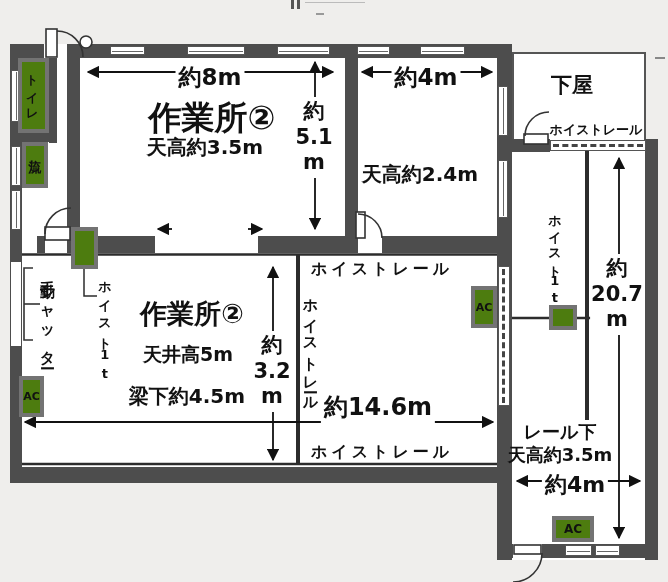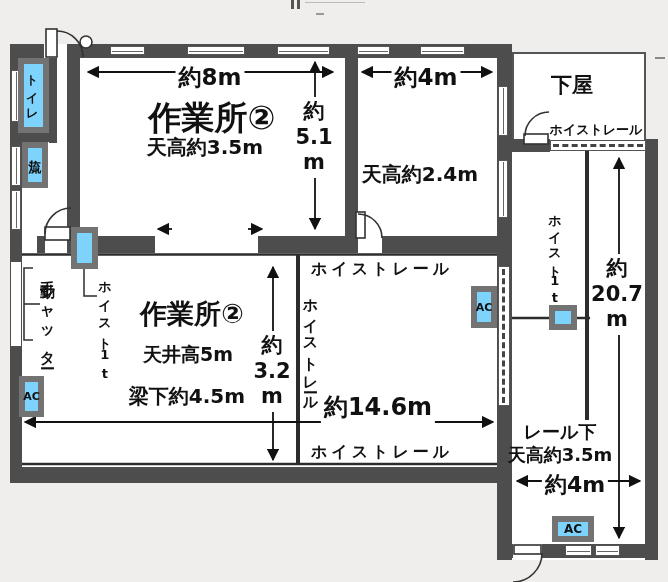--- a/index.html
+++ b/index.html
@@ -9,21 +9,21 @@
   .wall{position:absolute;background:#4d4d4d;}
   .gap{position:absolute;background:#ffffff;}
   .winh{position:absolute;height:9px;background:#fff;border:1px solid #555;box-sizing:border-box;}
   .winh::after{content:"";position:absolute;left:1px;right:1px;top:50%;height:1px;background:#666;}
   .winv{position:absolute;width:10px;background:#fff;border:1px solid #555;box-sizing:border-box;}
   .winv::after{content:"";position:absolute;top:1px;bottom:1px;left:50%;width:1px;background:#666;}
   .shutterh{position:absolute;background:#fff;border:1px solid #555;box-sizing:border-box;}
   .shutterh::after{content:"";position:absolute;left:2px;right:2px;top:50%;margin-top:-2px;border-top:3px dashed #444;}
   .shutterv{position:absolute;background:#fff;border:1px solid #555;box-sizing:border-box;}
   .shutterv::after{content:"";position:absolute;top:2px;bottom:2px;left:50%;margin-left:-2px;border-left:3px dashed #444;}
-  .box{position:absolute;background:#7dd3fc;border:6px solid #737373;box-sizing:border-box;display:flex;align-items:center;justify-content:center;font-weight:bold;color:#111;}
+  .box{position:absolute;background:#4d7c0f;border:4px solid #737373;box-sizing:border-box;display:flex;align-items:center;justify-content:center;font-weight:bold;color:#111;}
   .lbl{position:absolute;font-weight:bold;color:#111;white-space:nowrap;line-height:1.1;}
   .c{transform:translateX(-50%);}
   .dim{background:#fff;padding:7px 3px;}
   .vtext{writing-mode:vertical-rl;text-orientation:upright;letter-spacing:4px;}
   .dimv{position:absolute;transform:translateX(-50%);display:flex;flex-direction:column;align-items:center;
         font-weight:bold;font-size:21px;color:#111;background:#fff;padding:2px 1px;line-height:1.22;}
   svg.overlay{position:absolute;left:0;top:0;}
   .artifact{position:absolute;}
 </style>
 </head>

